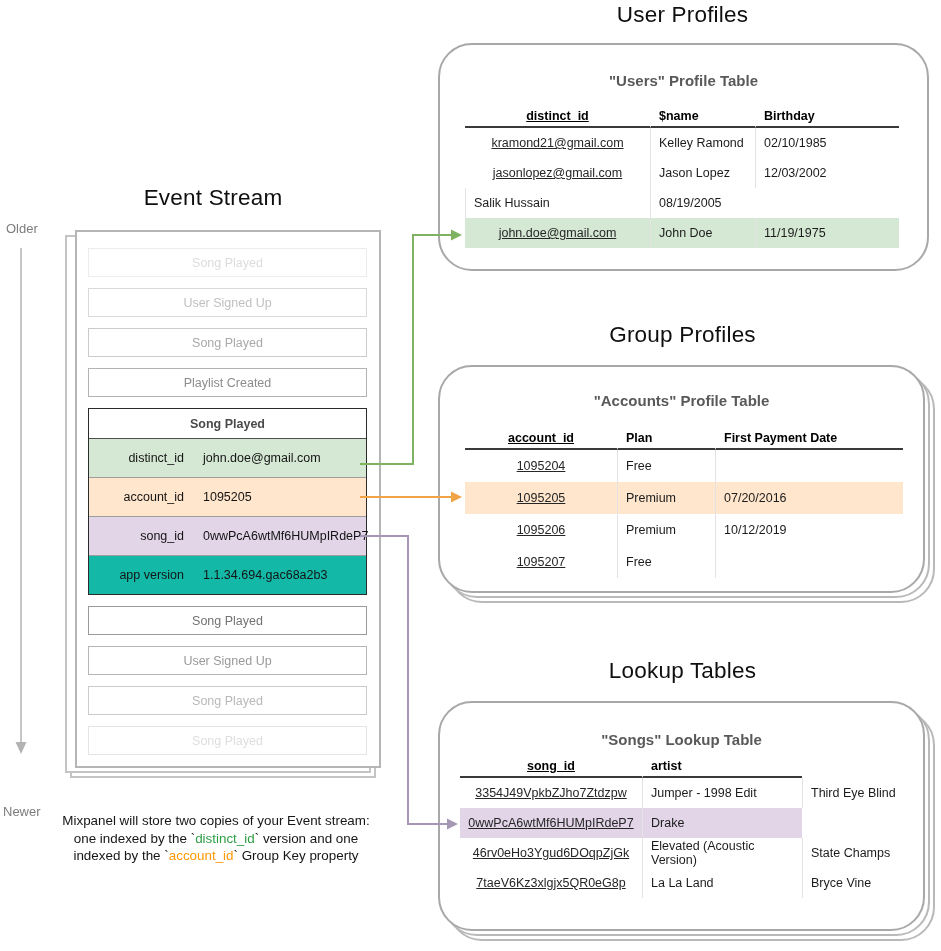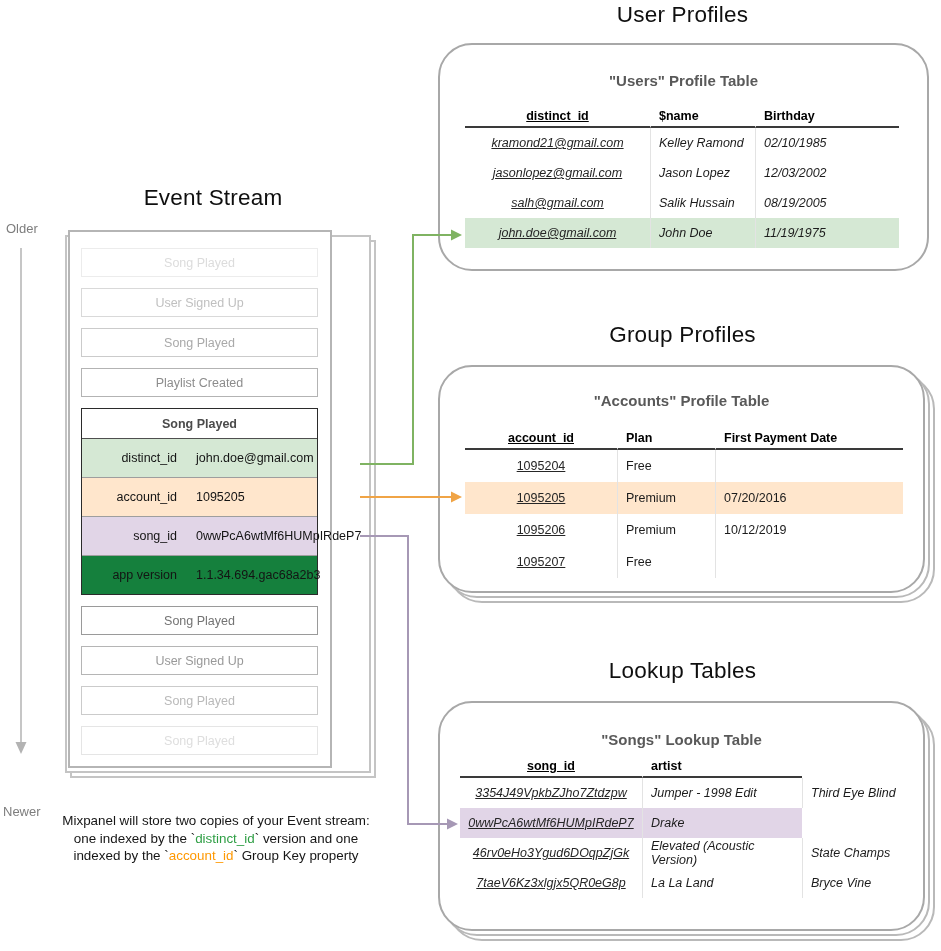--- a/index.html
+++ b/index.html
@@ -4,33 +4,33 @@
 <style>
   html,body{margin:0;padding:0;}
   body{
     width:941px;height:951px;position:relative;background:#ffffff;
     font-family:"Liberation Sans","DejaVu Sans",sans-serif;color:#111;
     overflow:hidden;
   }
   .section-title{position:absolute;font-size:22.5px;font-weight:400;color:#0f0f0f;text-align:center;letter-spacing:.2px;}
   
   .panel-layer{position:absolute;background:#fff;border:2px solid #c4c4c4;}
-  #event-panel{position:absolute;left:68px;top:230px;width:264px;height:538px;background:#fff;border:2px solid #b5b5b5;box-sizing:border-box;padding:16px 12px 0 11px;}
+  #event-panel{position:absolute;left:75px;top:230px;width:306px;height:538px;background:#fff;border:2px solid #b5b5b5;box-sizing:border-box;padding:16px 12px 0 11px;}
   .evt{height:29px;box-sizing:border-box;border:1.5px solid #ccc;display:flex;align-items:center;justify-content:center;font-size:12.5px;margin-bottom:11px;background:#fff;}
   .evt.f1{border-color:#ececec;color:#dcdcdc;}
   .evt.f2{border-color:#d9d9d9;color:#c0c0c0;}
   .evt.f3{border-color:#cbcbcb;color:#a9a9a9;}
   .evt.f4{border-color:#b3b3b3;color:#8c8c8c;}
   .evt.a1{border-color:#9a9a9a;color:#737373;}
   .evt.a2{border-color:#b5b5b5;color:#999;}
   .evt.a3{border-color:#cbcbcb;color:#b9b9b9;}
   .evt.a4{border-color:#e5e5e5;color:#dedede;}
   #active-group{border:1.5px solid #2b2b2b;margin-bottom:11px;background:#fff;}
   #active-group .group-header{height:29px;display:flex;align-items:center;justify-content:center;font-size:12.5px;font-weight:bold;color:#4a4a4a;border-bottom:1px solid #4f4f4f;}
-  .prop{height:38px;display:flex;align-items:center;font-size:12.5px;color:#141414;background:#15803d;}
+  .prop{height:38px;display:flex;align-items:center;font-size:12.5px;color:#141414;background:#14b8a6;}
   .prop + .prop{border-top:1px solid #9e9e9e;}
   .prop .k{flex:0 0 95px;text-align:right;}
   .prop .v{margin-left:19px;}
   .hl-green{background:var(--green-fill,#d5e8d4) !important;}
   .hl-orange{background:var(--orange-fill,#ffe6cc) !important;}
   .hl-purple{background:var(--purple-fill,#e1d5e7) !important;}
   #stream-caption{position:absolute;left:40px;top:812px;width:352px;text-align:center;font-size:13.4px;line-height:17.5px;color:#161616;}
   #stream-caption .ck-green{color:var(--caption-green,#2e9e44);}
   #stream-caption .ck-orange{color:var(--caption-orange,#ff9800);}
   .axis-label{position:absolute;font-size:13px;color:#7d7d7d;}
@@ -45,21 +45,21 @@
   .accounts-grid{grid-template-columns:152px 98px 188px;}
   .songs-grid{grid-template-columns:182px 160px 108px;}
   .th,.td{display:flex;align-items:center;padding:0 8px;box-sizing:border-box;font-size:12.5px;}
   .th{font-weight:bold;color:#000;border-bottom:2px solid #3a3a3a;}
   .th.c1{justify-content:center;text-decoration:underline;}
   .td{color:#1c1c1c;}
   .td.c1{justify-content:center;text-decoration:underline;color:#262626;}
   .c2,.c3{border-left:1px solid #e3e3e3;}
   .th.c2,.th.c3{border-left:1px solid #fff;}
   .hrow{height:22px;}
-  .brow{height:30px;font-style:italic;}
+  .brow{height:30px;}
   .brow32{height:32px;}
   svg.overlay{position:absolute;left:0;top:0;pointer-events:none;z-index:60;}
 </style>
 </head>
 <body>
 
 <div class="section-title" style="left:60px;top:185px;width:306px;">Event Stream</div>
 
 <div class="axis-label" style="left:6px;top:221px;">Older</div>
 <div class="axis-label" style="left:3px;top:804px;">Newer</div>
@@ -120,21 +120,20 @@
     <div class="td c1">kramond21@gmail.com</div>
     <div class="td c2">Kelley Ramond</div>
     <div class="td c3">02/10/1985</div>
   </div>
   <div class="trow users-grid brow">
     <div class="td c1">jasonlopez@gmail.com</div>
     <div class="td c2">Jason Lopez</div>
     <div class="td c3">12/03/2002</div>
   </div>
   <div class="trow users-grid brow">
-    <div class="td c1">salh@gmail.com</div>
     <div class="td c2">Salik Hussain</div>
     <div class="td c3">08/19/2005</div>
   </div>
   <div class="trow users-grid brow">
     <div class="td c1 hl-green">john.doe@gmail.com</div>
     <div class="td c2 hl-green">John Doe</div>
     <div class="td c3 hl-green">11/19/1975</div>
   </div>
 </div>
 

